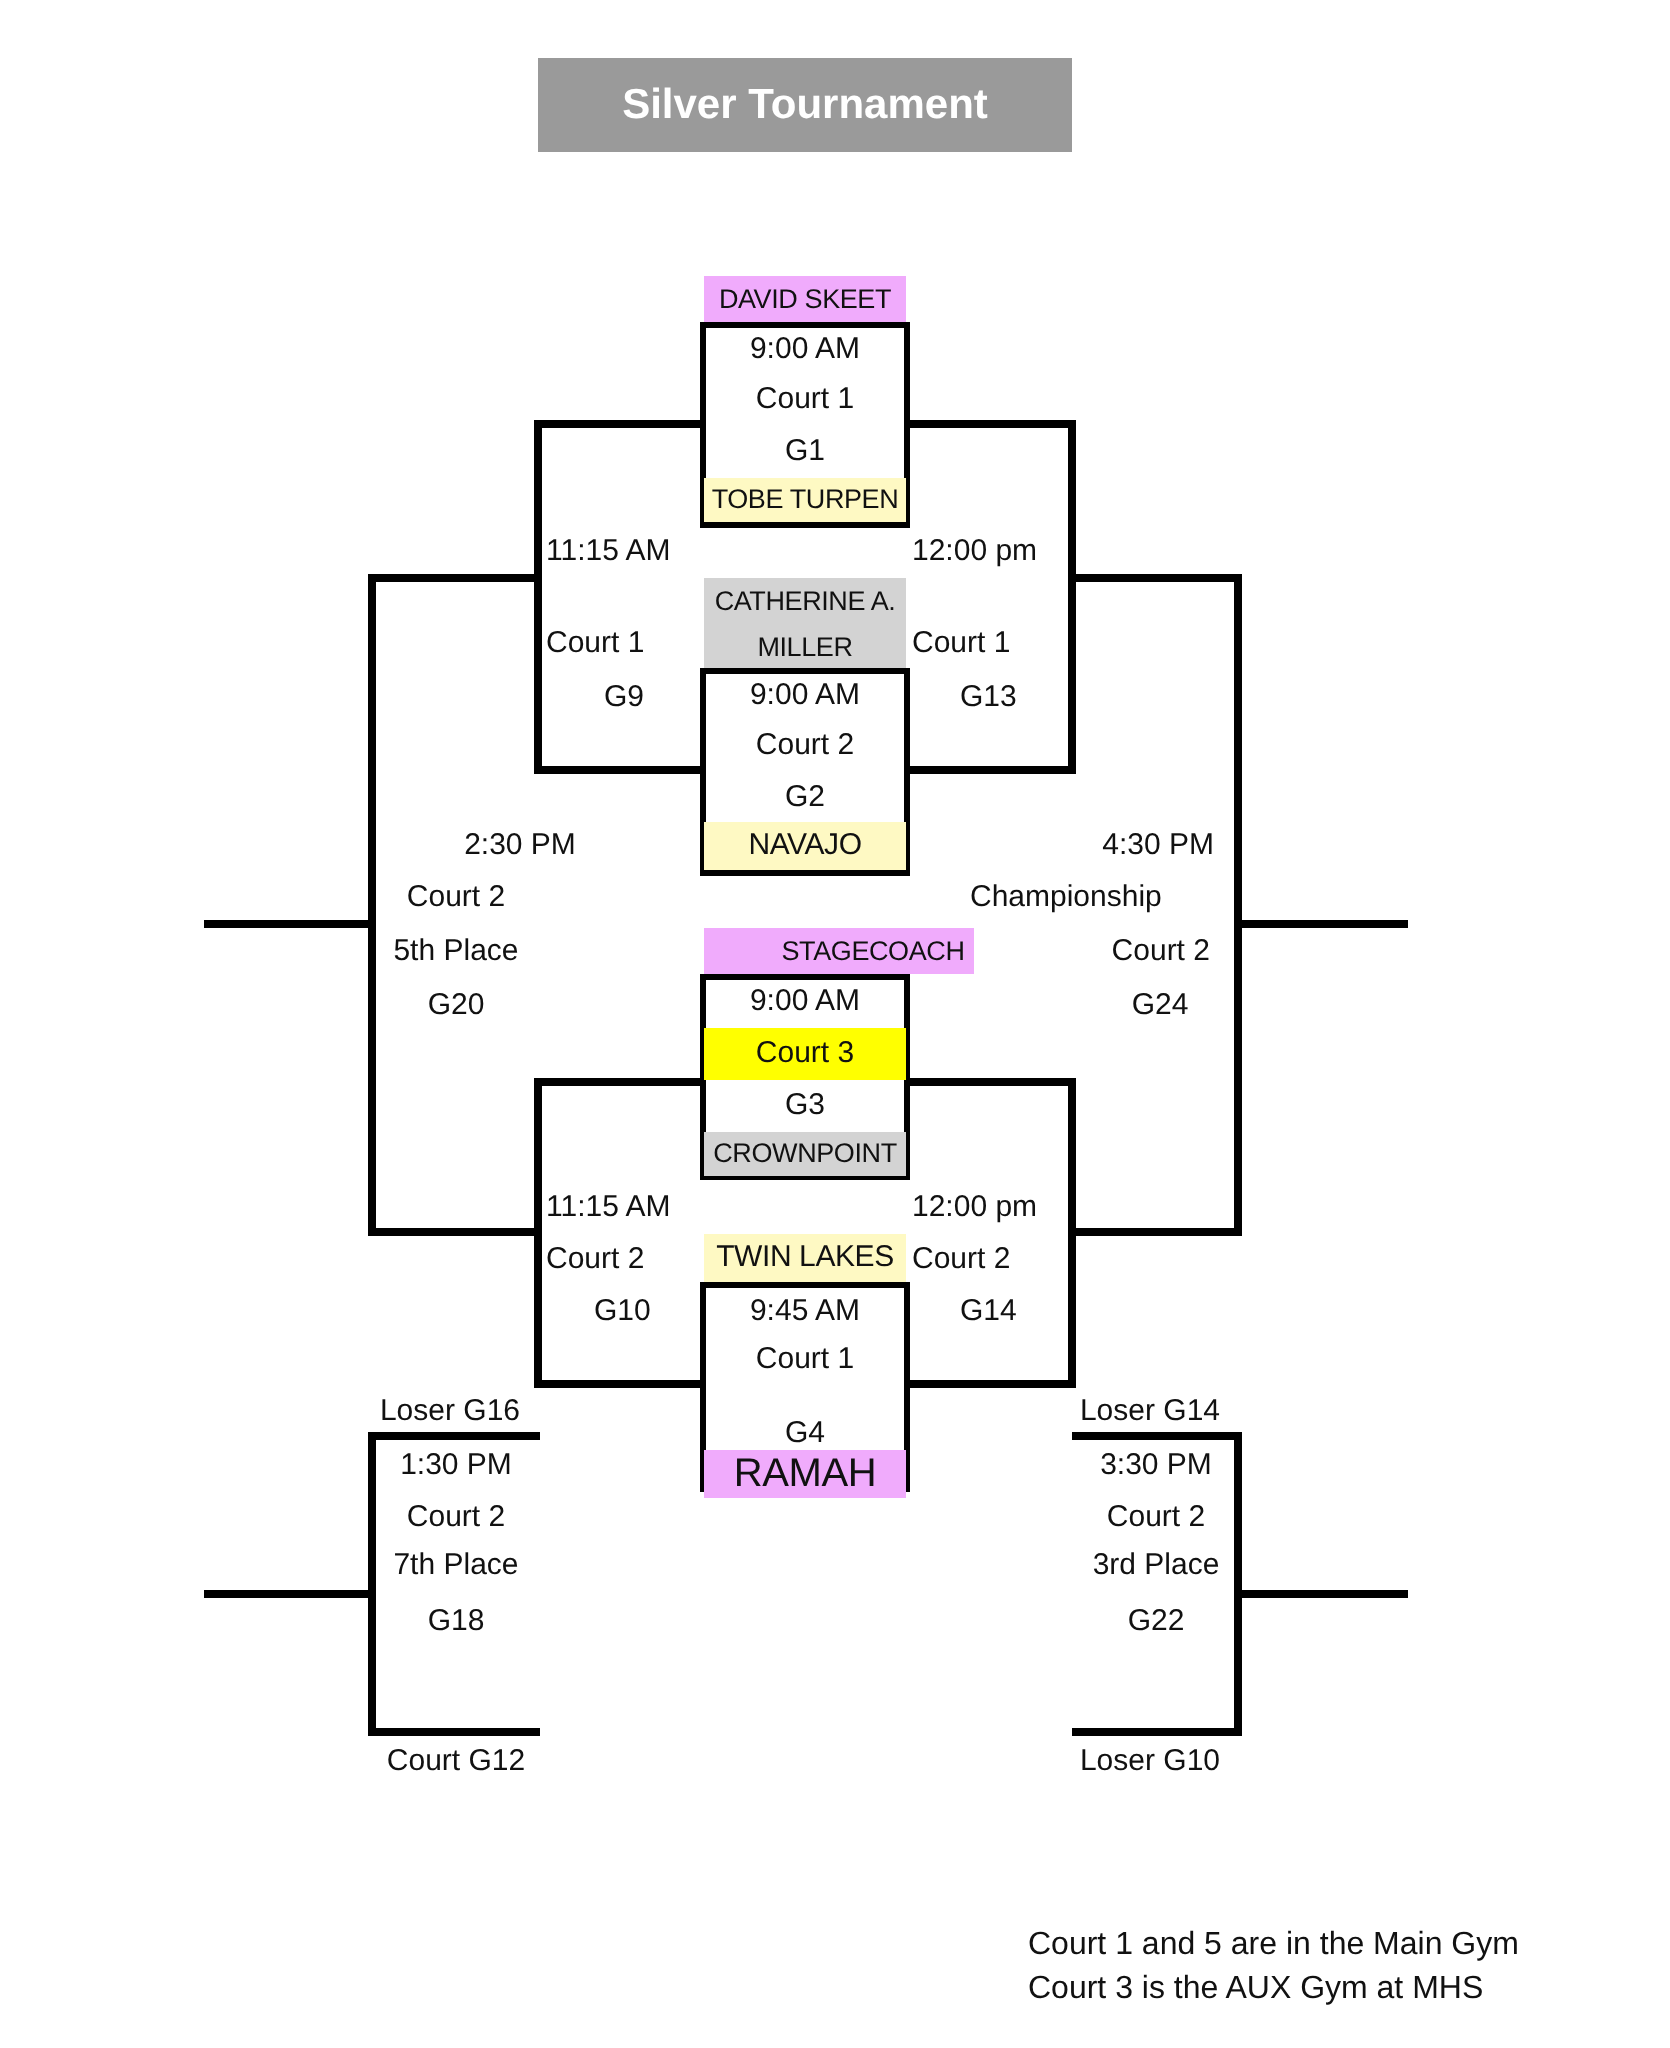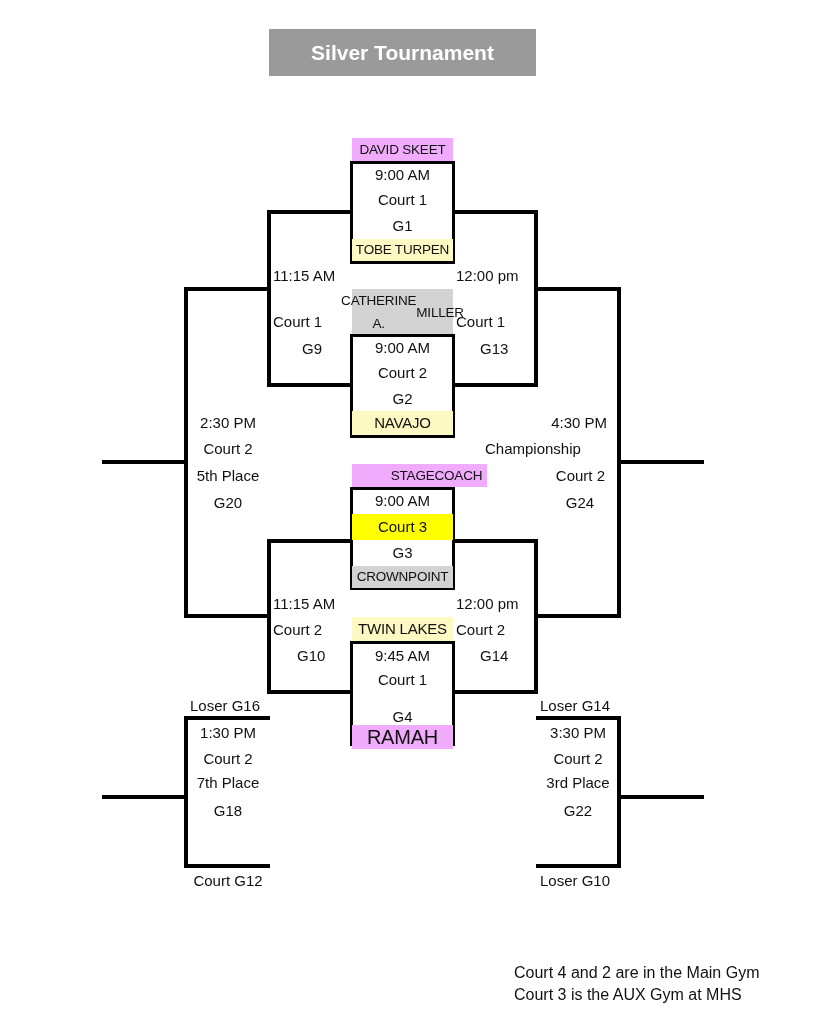--- a/index.html
+++ b/index.html
@@ -68,21 +68,21 @@
 <div class="ln v" style="left:617px;top:716px;height:152px;"></div>
 <div class="ln h" style="left:617px;top:795px;width:87px;"></div>
 
 <div class="team blue" style="top:138px;height:23px;">DAVID SKEET</div>
 <div class="game-box" style="top:161px;height:103px;"></div>
 <div class="row" style="top:162px;">9:00 AM</div>
 <div class="row" style="top:187px;">Court 1</div>
 <div class="row" style="top:213px;">G1</div>
 <div class="team green" style="top:239px;height:22px;">TOBE TURPEN</div>
 
-<div class="team gray" style="top:289px;height:46px;flex-direction:row;">
+<div class="team gray" style="top:289px;height:46px;flex-direction:column;">
   <span style="display:block;line-height:23px;">CATHERINE A.</span>
   <span style="display:block;line-height:23px;">MILLER</span>
 </div>
 <div class="game-box" style="top:334px;height:104px;"></div>
 <div class="row" style="top:335px;">9:00 AM</div>
 <div class="row" style="top:360px;">Court 2</div>
 <div class="row" style="top:386px;">G2</div>
 <div class="team green" style="top:411px;height:24px;font-size:15px;">NAVAJO</div>
 
 <div class="team blue" style="top:464px;height:23px;padding-left:34px;">STAGECOACH</div>
@@ -108,21 +108,21 @@
 <div class="txt" style="left:480px;top:340px;">G13</div>
 
 <div class="txt" style="left:273px;top:595px;">11:15 AM</div>
 <div class="txt" style="left:273px;top:621px;">Court 2</div>
 <div class="txt" style="left:297px;top:647px;">G10</div>
 
 <div class="txt" style="left:456px;top:595px;">12:00 pm</div>
 <div class="txt" style="left:456px;top:621px;">Court 2</div>
 <div class="txt" style="left:480px;top:647px;">G14</div>
 
-<div class="txt c" style="left:188px;width:80px;top:414px;">2:30 PM</div>
+<div class="txt c" style="left:188px;width:80px;top:414px;padding-left:32px;">2:30 PM</div>
 <div class="txt c" style="left:188px;width:80px;top:440px;">Court 2</div>
 <div class="txt c" style="left:188px;width:80px;top:467px;">5th Place</div>
 <div class="txt c" style="left:188px;width:80px;top:494px;">G20</div>
 
 <div class="txt r" style="left:480px;width:127px;top:414px;">4:30 PM</div>
 <div class="txt" style="left:485px;top:440px;">Championship</div>
 <div class="txt r" style="left:480px;width:125px;top:467px;">Court 2</div>
 <div class="txt c" style="left:550px;width:60px;top:494px;">G24</div>
 
 <div class="txt c" style="left:180px;width:90px;top:697px;">Loser G16</div>
@@ -132,14 +132,14 @@
 <div class="txt c" style="left:188px;width:80px;top:802px;">G18</div>
 <div class="txt c" style="left:183px;width:90px;top:872px;">Court G12</div>
 
 <div class="txt c" style="left:530px;width:90px;top:697px;">Loser G14</div>
 <div class="txt c" style="left:538px;width:80px;top:724px;">3:30 PM</div>
 <div class="txt c" style="left:538px;width:80px;top:750px;">Court 2</div>
 <div class="txt c" style="left:538px;width:80px;top:774px;">3rd Place</div>
 <div class="txt c" style="left:538px;width:80px;top:802px;">G22</div>
 <div class="txt c" style="left:530px;width:90px;top:872px;">Loser G10</div>
 
-<div class="note" style="top:963px;">Court 4 and 2 are in the Main Gym</div>
+<div class="note" style="top:963px;">Court 1 and 5 are in the Main Gym</div>
 <div class="note" style="top:985px;">Court 3 is the AUX Gym at MHS</div>
 
 </body></html>

